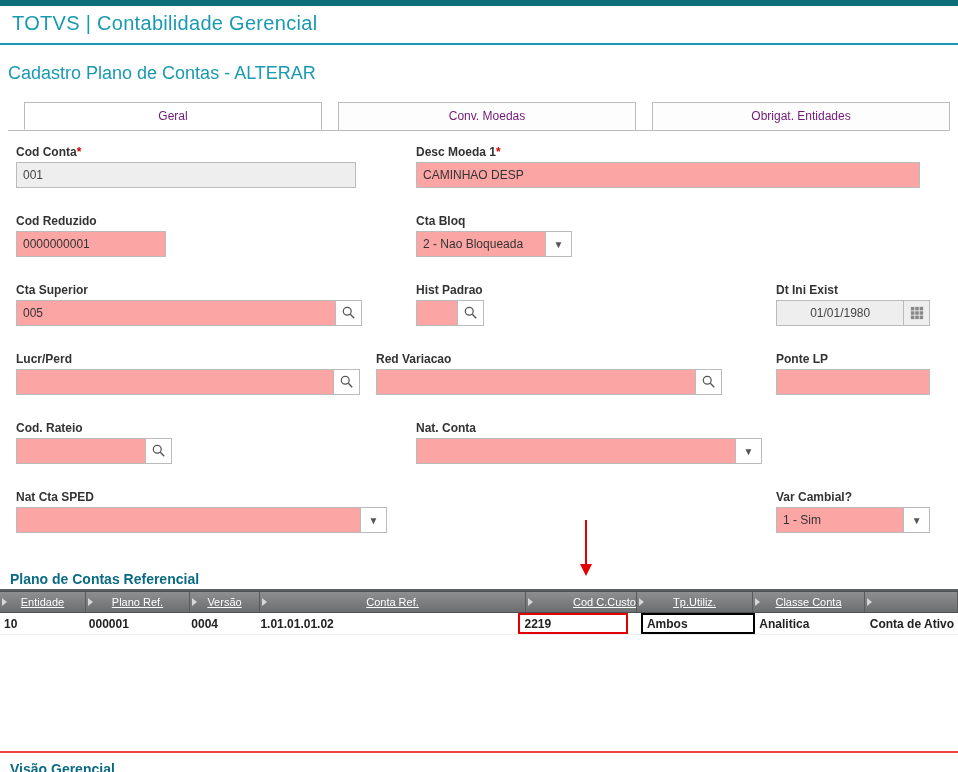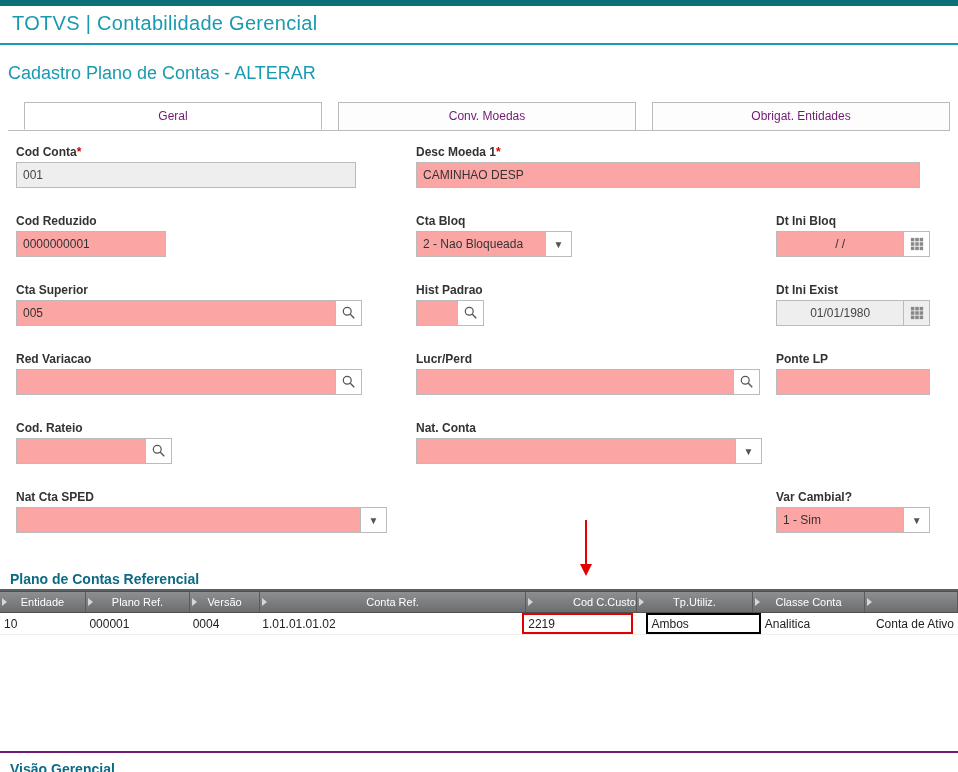--- a/index.html
+++ b/index.html
@@ -145,20 +145,21 @@
     border-top: 1px solid #4f4f4f;
     border-bottom: 1px solid #4f4f4f;
   }
   .gh-cell {
     display: flex;
     align-items: center;
     justify-content: center;
     border-right: 1px solid #5a5a5a;
     position: relative;
     white-space: nowrap;
+    text-decoration: underline;
   }
   .gh-cell .tri {
     position: absolute;
     left: 2px;
     top: 50%;
     transform: translateY(-50%);
     width: 0; height: 0;
     border-top: 4px solid transparent;
     border-bottom: 4px solid transparent;
     border-left: 5px solid #d7d7d7;
@@ -171,21 +172,21 @@
     border-bottom: 1px solid #eee;
   }
   .gr-cell {
     display: flex;
     align-items: center;
     padding: 0 4px;
     white-space: nowrap;
   }
   .highlight-red { border: 2.5px solid #e30000; }
   .highlight-black { border: 2px solid #000; }
-  .grid-body { min-height: 140px; border-bottom: 2px solid #701a75; position: relative;}
+  .grid-body { min-height: 140px; border-bottom: 2px solid #ef4444; position: relative; font-weight: bold;}
   .arrow-annot {
     position: absolute;
     pointer-events: none;
   }
   .sect-wrap { position: relative; }
 </style>
 </head>
 <body>
 
 <div class="top-bar"></div>
@@ -226,102 +227,83 @@
         <div class="input" style="width:150px;">0000000001</div>
       </div>
     </div>
     <div class="field" style="width:360px;">
       <div class="field-label">Cta Bloq</div>
       <div class="control">
         <div class="input" style="width:130px;">2 - Nao Bloqueada</div>
         <div class="dropdown-btn">▼</div>
       </div>
     </div>
+  </div>
+
+  <div class="row" style="margin-top:14px;">
+    <div class="field" style="width:400px;">
+      <div class="field-label">Cta Superior</div>
+      <div class="control">
+        <div class="input" style="width:320px;">005</div>
+        <div class="lookup-btn">
+          <svg class="svg-icon" viewBox="0 0 16 16">
+              <circle cx="6" cy="6" r="4.5" stroke="#555" stroke-width="1.4" fill="none"></circle>
+              <line x1="9.5" y1="9.5" x2="14" y2="14" stroke="#555" stroke-width="1.6"></line>
+            </svg>
+        </div>
+      </div>
+    </div>
+    <div class="field" style="width:360px;">
+      <div class="field-label">Hist Padrao</div>
+      <div class="control">
+        <div class="input" style="width:42px;"></div>
+        <div class="lookup-btn">
+          <svg class="svg-icon" viewBox="0 0 16 16">
+              <circle cx="6" cy="6" r="4.5" stroke="#555" stroke-width="1.4" fill="none"></circle>
+              <line x1="9.5" y1="9.5" x2="14" y2="14" stroke="#555" stroke-width="1.6"></line>
+            </svg>
+        </div>
+      </div>
+    </div>
     <div class="field" style="width:170px;">
-      <div class="field-label">Dt Ini Bloq</div>
-      <div class="control">
-        <div class="input" style="width:130px;text-align:center;">/  /</div>
-        <div class="date-grid-btn">
+      <div class="field-label">Dt Ini Exist</div>
+      <div class="control">
+        <div class="input disabled" style="width:130px;text-align:center;">01/01/1980</div>
+        <div class="date-grid-btn" style="background:#eee;border-left:none;">
           <svg class="svg-icon" viewBox="0 0 16 16">
               <rect x="1" y="1" width="4" height="4" fill="#888"></rect>
               <rect x="6" y="1" width="4" height="4" fill="#888"></rect>
               <rect x="11" y="1" width="4" height="4" fill="#888"></rect>
               <rect x="1" y="6" width="4" height="4" fill="#888"></rect>
               <rect x="6" y="6" width="4" height="4" fill="#888"></rect>
               <rect x="11" y="6" width="4" height="4" fill="#888"></rect>
               <rect x="1" y="11" width="4" height="4" fill="#888"></rect>
               <rect x="6" y="11" width="4" height="4" fill="#888"></rect>
               <rect x="11" y="11" width="4" height="4" fill="#888"></rect>
             </svg>
         </div>
       </div>
     </div>
   </div>
 
   <div class="row" style="margin-top:14px;">
-    <div class="field" style="width:400px;">
-      <div class="field-label">Cta Superior</div>
-      <div class="control">
-        <div class="input" style="width:320px;">005</div>
+    <div class="field" style="width:360px;">
+      <div class="field-label">Lucr/Perd</div>
+      <div class="control">
+        <div class="input" style="width:320px;"></div>
         <div class="lookup-btn">
           <svg class="svg-icon" viewBox="0 0 16 16">
               <circle cx="6" cy="6" r="4.5" stroke="#555" stroke-width="1.4" fill="none"></circle>
               <line x1="9.5" y1="9.5" x2="14" y2="14" stroke="#555" stroke-width="1.6"></line>
             </svg>
         </div>
       </div>
     </div>
-    <div class="field" style="width:360px;">
-      <div class="field-label">Hist Padrao</div>
-      <div class="control">
-        <div class="input" style="width:42px;"></div>
-        <div class="lookup-btn">
-          <svg class="svg-icon" viewBox="0 0 16 16">
-              <circle cx="6" cy="6" r="4.5" stroke="#555" stroke-width="1.4" fill="none"></circle>
-              <line x1="9.5" y1="9.5" x2="14" y2="14" stroke="#555" stroke-width="1.6"></line>
-            </svg>
-        </div>
-      </div>
-    </div>
-    <div class="field" style="width:170px;">
-      <div class="field-label">Dt Ini Exist</div>
-      <div class="control">
-        <div class="input disabled" style="width:130px;text-align:center;">01/01/1980</div>
-        <div class="date-grid-btn" style="background:#eee;border-left:none;">
-          <svg class="svg-icon" viewBox="0 0 16 16">
-              <rect x="1" y="1" width="4" height="4" fill="#888"></rect>
-              <rect x="6" y="1" width="4" height="4" fill="#888"></rect>
-              <rect x="11" y="1" width="4" height="4" fill="#888"></rect>
-              <rect x="1" y="6" width="4" height="4" fill="#888"></rect>
-              <rect x="6" y="6" width="4" height="4" fill="#888"></rect>
-              <rect x="11" y="6" width="4" height="4" fill="#888"></rect>
-              <rect x="1" y="11" width="4" height="4" fill="#888"></rect>
-              <rect x="6" y="11" width="4" height="4" fill="#888"></rect>
-              <rect x="11" y="11" width="4" height="4" fill="#888"></rect>
-            </svg>
-        </div>
-      </div>
-    </div>
-  </div>
-
-  <div class="row" style="margin-top:14px;">
     <div class="field" style="width:400px;">
       <div class="field-label">Red Variacao</div>
-      <div class="control">
-        <div class="input" style="width:320px;"></div>
-        <div class="lookup-btn">
-          <svg class="svg-icon" viewBox="0 0 16 16">
-              <circle cx="6" cy="6" r="4.5" stroke="#555" stroke-width="1.4" fill="none"></circle>
-              <line x1="9.5" y1="9.5" x2="14" y2="14" stroke="#555" stroke-width="1.6"></line>
-            </svg>
-        </div>
-      </div>
-    </div>
-    <div class="field" style="width:360px;">
-      <div class="field-label">Lucr/Perd</div>
       <div class="control">
         <div class="input" style="width:320px;"></div>
         <div class="lookup-btn">
           <svg class="svg-icon" viewBox="0 0 16 16">
               <circle cx="6" cy="6" r="4.5" stroke="#555" stroke-width="1.4" fill="none"></circle>
               <line x1="9.5" y1="9.5" x2="14" y2="14" stroke="#555" stroke-width="1.6"></line>
             </svg>
         </div>
       </div>
     </div>

